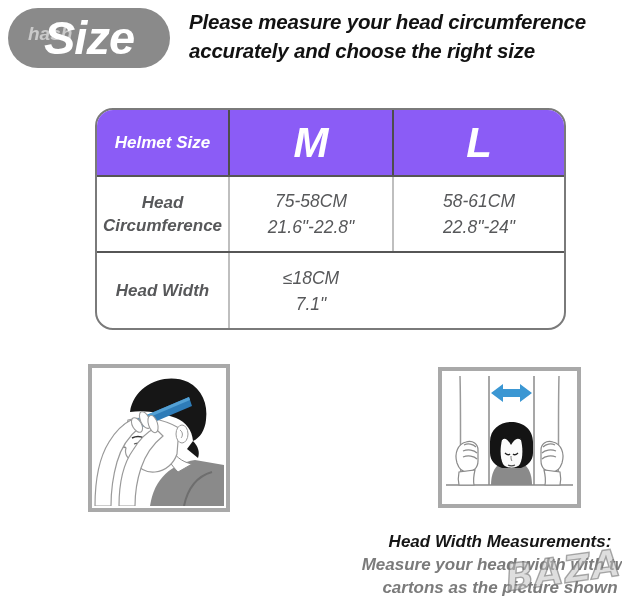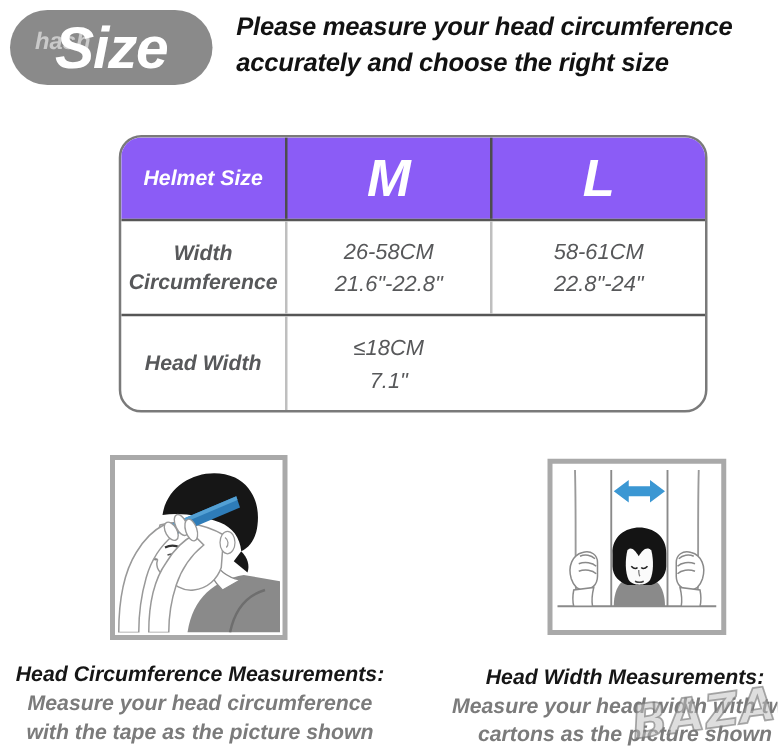--- a/index.html
+++ b/index.html
@@ -96,23 +96,23 @@
     <div>accurately and choose the right size</div>
   </div>
 
   <div class="size-table">
     <div class="t-head">
       <div class="th th-label">Helmet Size</div>
       <div class="th th-size">M</div>
       <div class="th th-size">L</div>
     </div>
     <div class="t-row">
-      <div class="td td-label">Width Circumference</div>
+      <div class="td td-label">Head Circumference</div>
       <div class="td">
-        <span>26-58CM</span>
+        <span>75-58CM</span>
         <span>21.6"-22.8"</span>
       </div>
       <div class="td">
         <span>58-61CM</span>
         <span>22.8"-24"</span>
       </div>
     </div>
     <div class="t-row">
       <div class="td td-label">Head Width</div>
       <div class="td">
@@ -193,25 +193,20 @@
       <g transform="translate(131,0) scale(-1,1)" fill="#fff" stroke="#8a8a8a" stroke-width="1.2">
         <path d="M13,90 C10,80 14,71 22,69 C29,67 34,71 34,77 L34,88 C34,95 29,99 23,99 C18,99 15,96 13,90 Z"></path>
         <path d="M20,72 C24,70 29,71 32,74" fill="none"></path>
         <path d="M19,78 C24,76 30,77 33,80" fill="none"></path>
         <path d="M19,84 C24,82 30,83 33,86" fill="none"></path>
         <path d="M15,99 C14,104 14,108 15,112 L30,112 C29,106 30,101 31,97 Z"></path>
       </g>
     </svg>
   </div>
 
-  <div class="caption caption-left">
-    <span class="cap-title">Head Circumference Measurements:</span>
-    <span class="cap-line">Measure your head circumference</span>
-    <span class="cap-line">with the tape as the picture shown</span>
-  </div>
   <div class="caption caption-right">
     <span class="cap-title">Head Width Measurements:</span>
     <span class="cap-line">Measure your head width with two</span>
     <span class="cap-line">cartons as the picture shown</span>
   </div>
 
   <div class="bazar">BAZAR</div>
 
 </div>
 

